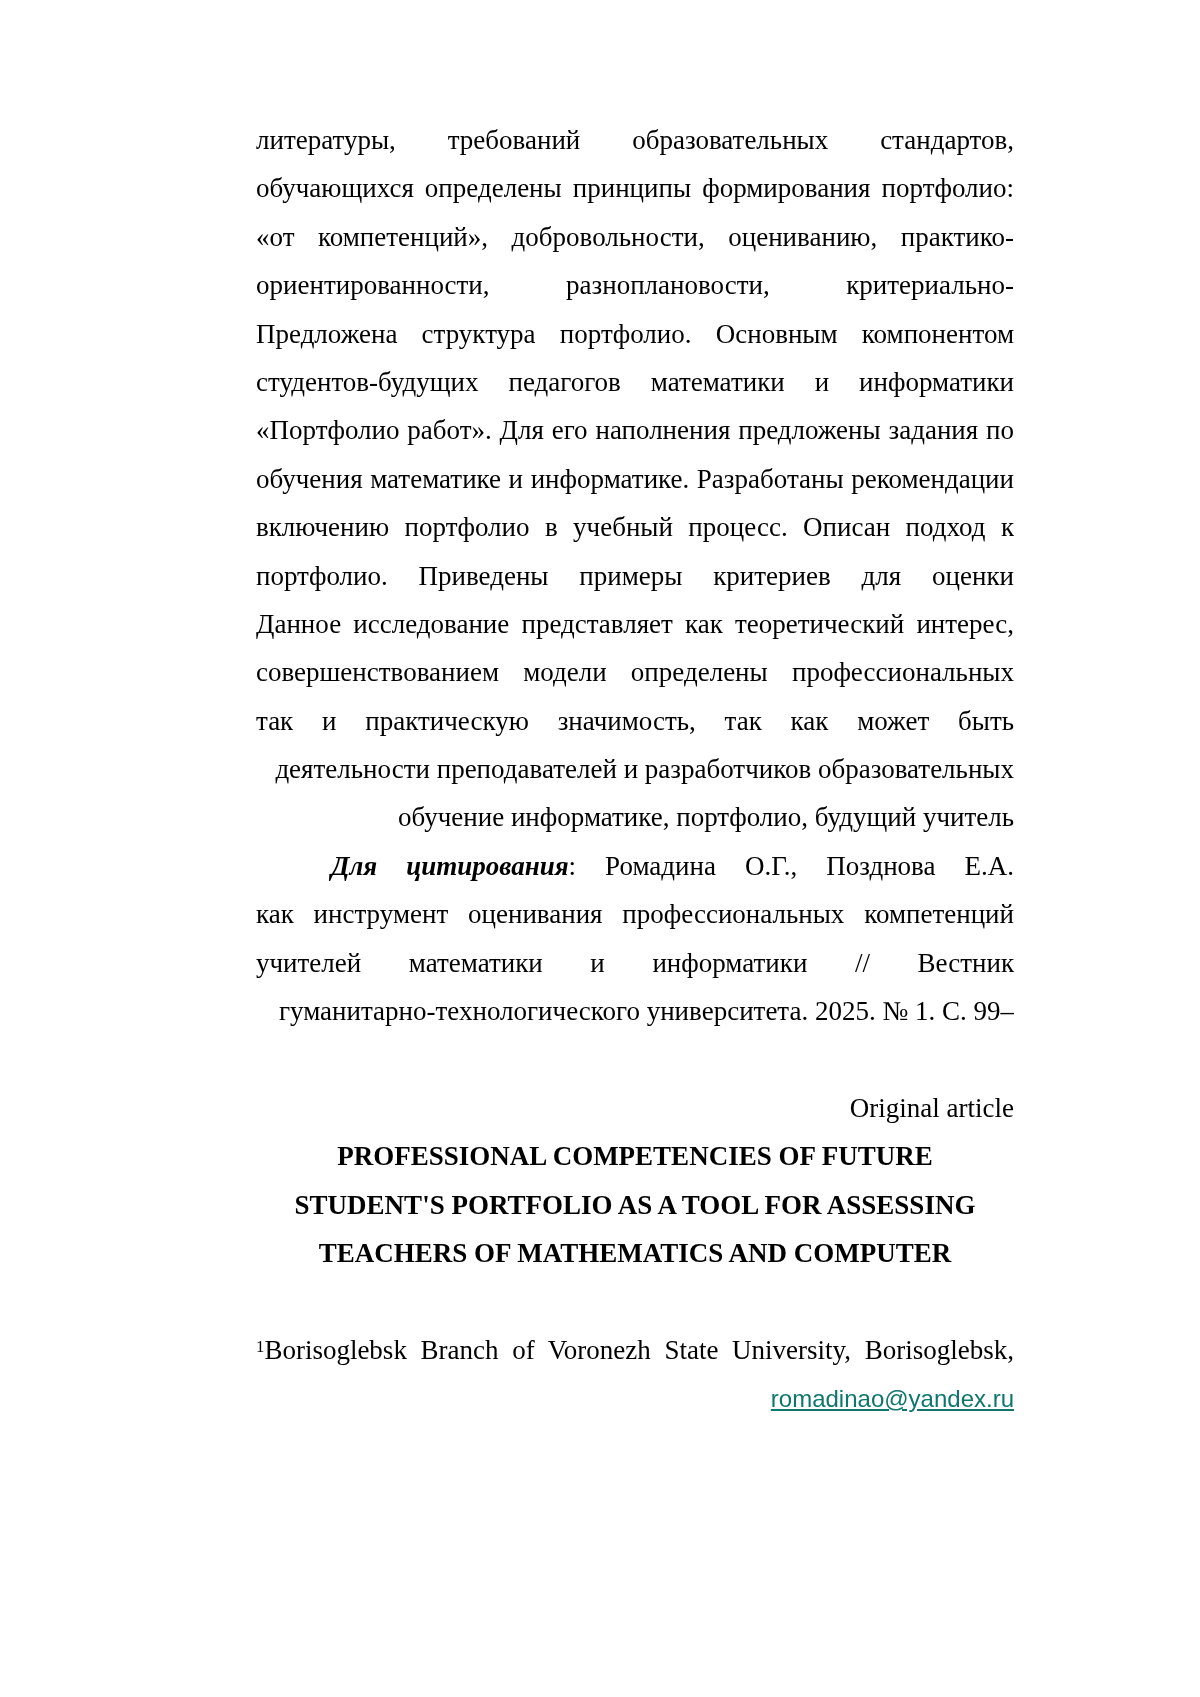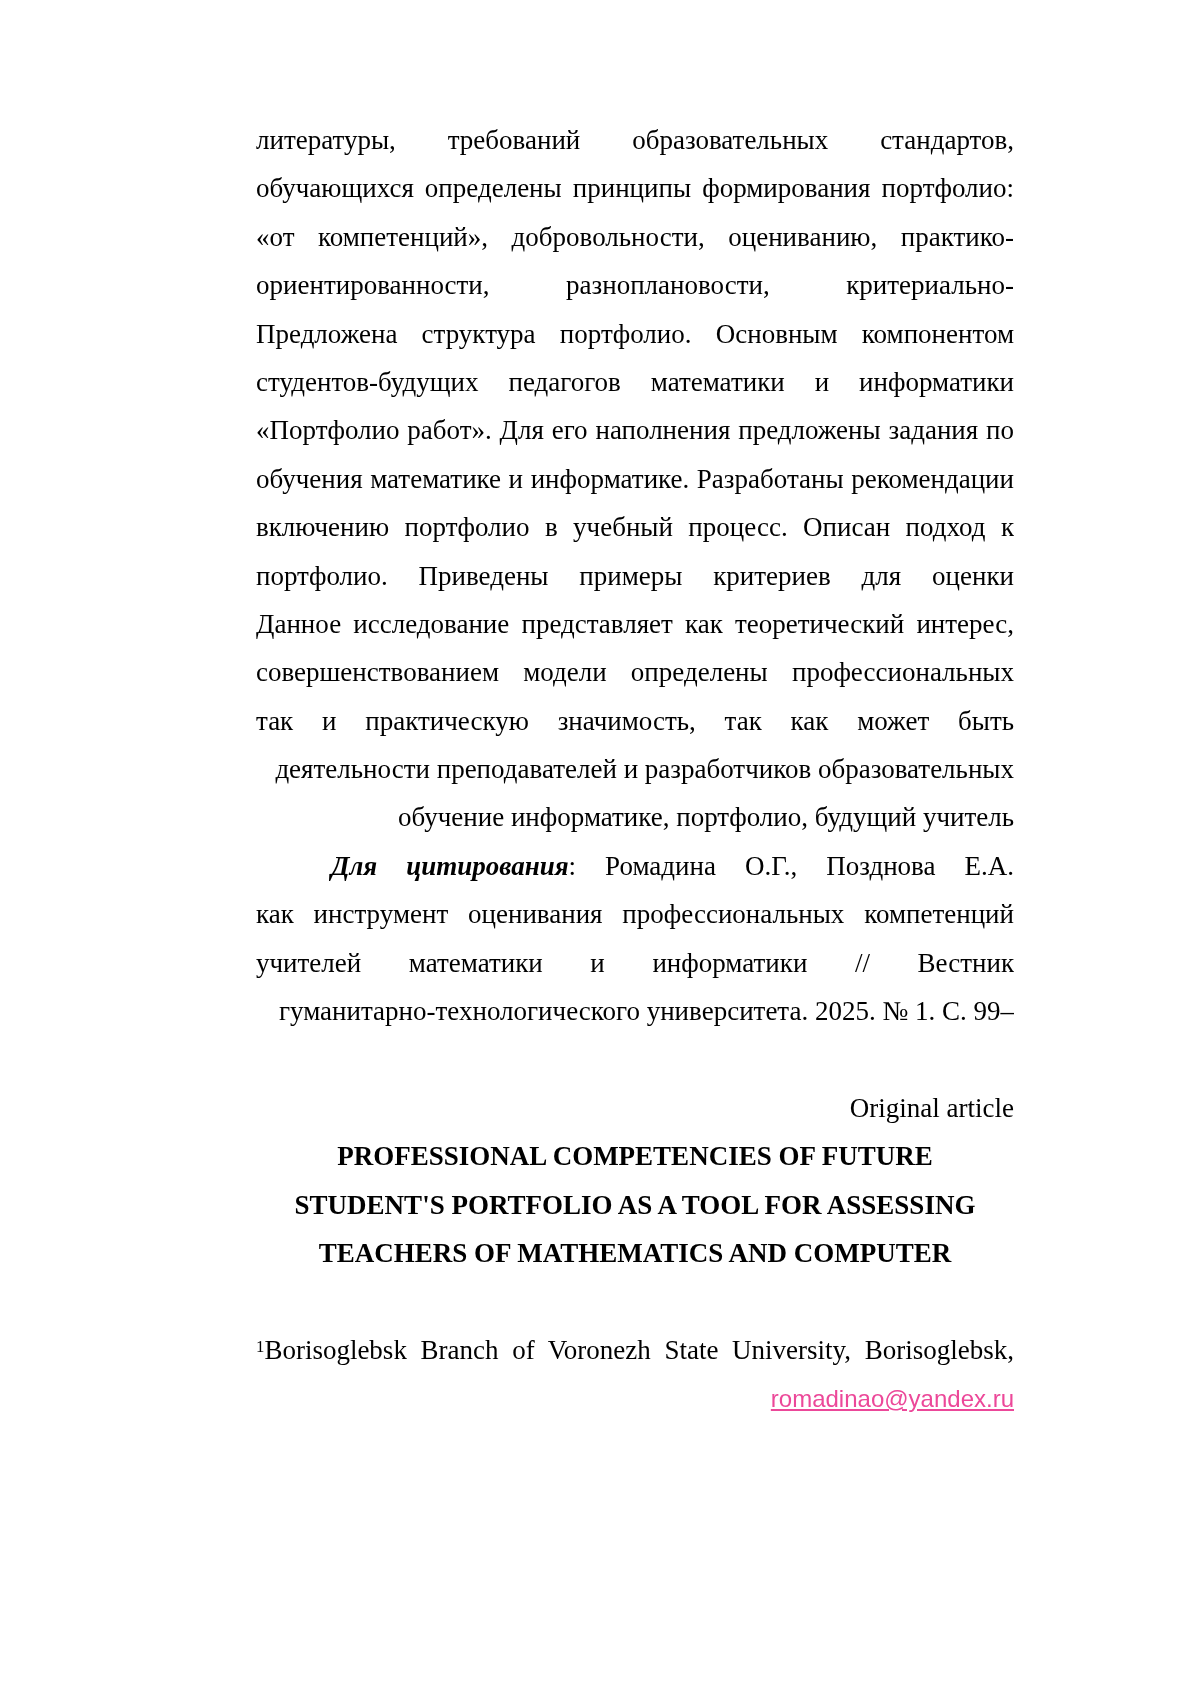--- a/index.html
+++ b/index.html
@@ -35,21 +35,21 @@
   .bi { font-weight: bold; font-style: italic; }
   .sup {
     font-size: 0.62em;
     vertical-align: 0.42em;
     line-height: 0;
   }
   .spacer { height: 48.4px; }
   .email-link {
     font-family: "Liberation Sans", sans-serif;
     font-size: 24px;
-    color: #ec4899;
+    color: #0f766e;
     text-decoration: underline;
     cursor: pointer;
   }
 </style>
 </head>
 <body>
 
 <div class="page">
   <div class="textcol">
 

